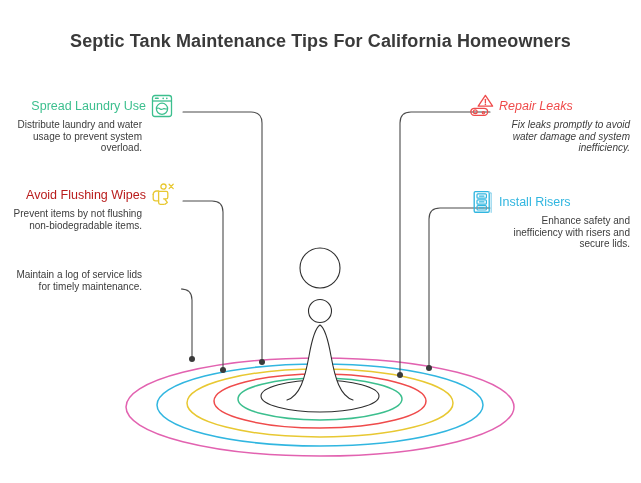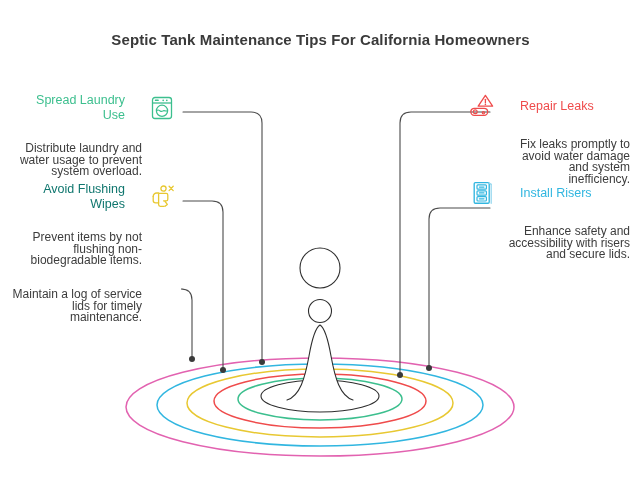--- a/index.html
+++ b/index.html
@@ -23,21 +23,21 @@
     height: 483px;
   }
 
   
   .title {
     position: absolute;
     top: 31px;
     left: 0;
     width: 641px;
     text-align: center;
-    font-size: 15px;
+    font-size: 18px;
     font-weight: bold;
     color: #3a3a3a;
     letter-spacing: 0.1px;
   }
 
   
   .art-layer {
     position: absolute;
     inset: 0;
     pointer-events: none;
@@ -49,60 +49,60 @@
     inset: 0;
   }
 
   
   .item {
     position: absolute;
   }
   .item-head {
     display: flex;
     align-items: center;
-    gap: 24px;
+    gap: 3px;
   }
   .item-left .item-head {
     justify-content: flex-end;
   }
   .item-right .item-head {
     justify-content: flex-start;
   }
   .item-label {
     font-size: 12.5px;
     font-weight: normal;
     line-height: 15px;
   }
   .item-left .item-label { text-align: right; }
   .item-right .item-label { text-align: left; }
 
   .item-desc {
-    font-size: 12px;
+    font-size: 10px;
     line-height: 11.6px;
     color: #3c3c3c;
-    margin-top: 20px;
+    margin-top: 0;
   }
   .item-left .item-desc { text-align: right; }
   .item-right .item-desc { text-align: right; }
 
   .icon-box {
     width: 26px;
     height: 26px;
     flex: 0 0 26px;
     display: block;
   }
 
   
   #item-laundry { left: 12px;  top: 93px;  width: 163px; }
   #item-wipes   { left: 12px;  top: 182px; width: 163px; }
   #item-records { left: 12px;  top: 269px; width: 163px; }
 
   
-  #item-leaks   { left: 470px; top: 93px;  width: 160px; }
-  #item-risers  { left: 470px; top: 180px; width: 160px; }
+  #item-leaks   { left: 470px; top: 93px;  width: 160px; font-style: italic; }
+  #item-risers  { left: 470px; top: 189px; width: 160px; }
 
   .item-left  .item-desc { padding-right: 33px; }
   .item-right .item-desc { padding-left: 38px; }
 </style>
 </head>
 <body>
 
 <div id="canvas">
 
   <div class="title">Septic Tank Maintenance Tips For California Homeowners</div>
@@ -157,21 +157,21 @@
         <circle cx="17.8" cy="5.3" r="0.85" fill="#3cbf8e"></circle>
         <circle cx="13" cy="15.8" r="5.6" fill="none" stroke="#3cbf8e" stroke-width="1.3"></circle>
         <path d="M 8.1 15.4 C 10 13.6 11.5 17.8 13.6 16.1 C 15.2 14.8 16.6 16.5 17.9 15.9" fill="none" stroke="#3cbf8e" stroke-width="1.15" stroke-linecap="round"></path>
       </svg>
     </div>
     <div class="item-desc">Distribute laundry and water usage to prevent system overload.</div>
   </div>
 
   <div class="item item-left" id="item-wipes">
     <div class="item-head">
-      <div class="item-label" style="color:#0f766e">Avoid Flushing Wipes</div>
+      <div class="item-label" style="color:#b91c1c">Avoid Flushing Wipes</div>
       <svg class="icon-box" viewBox="0 0 26 26">
         <circle cx="14.5" cy="4.6" r="2.6" fill="none" stroke="#e8c832" stroke-width="1.3"></circle>
         <path d="M 20.1 2.3 L 24.2 6.6 M 24.2 2.3 L 20.1 6.6" stroke="#e8c832" stroke-width="1.3" stroke-linecap="round"></path>
         <path d="M 9.6 9.4 h 7.6 a 1.6 1.6 0 0 1 1.6 1.6 v 4.3
                  a 1.6 1.6 0 0 1 -1.6 1.6 h -3.1" fill="none" stroke="#e8c832" stroke-width="1.3" stroke-linejoin="round"></path>
         <path d="M 9.6 9.4 v 11.2 a 1.7 1.7 0 0 0 1.7 1.7 h 4.4" fill="none" stroke="#e8c832" stroke-width="1.3" stroke-linejoin="round"></path>
         <path d="M 4.2 12.4 a 3.4 3.4 0 0 1 3.4 -3.4 h 2" fill="none" stroke="#e8c832" stroke-width="1.3" stroke-linecap="round"></path>
         <path d="M 4.2 12.4 v 4.0 a 2.4 2.4 0 0 0 2.4 2.4 h 3" fill="none" stroke="#e8c832" stroke-width="1.3" stroke-linecap="round"></path>
         <path d="M 15.7 17 l 2.6 3.4 -2.6 2.2" fill="none" stroke="#e8c832" stroke-width="1.3" stroke-linejoin="round"></path>
       </svg>
@@ -209,16 +209,16 @@
         <line x1="19.2" y1="3.0" x2="21.2" y2="4.4" stroke="#9bd9ef" stroke-width="1.35" stroke-linecap="round"></line>
         <rect x="7.0" y="4.9" width="9.4" height="4.3" rx="0.9" fill="none" stroke="#31b6e0" stroke-width="1.2"></rect>
         <rect x="7.0" y="10.8" width="9.4" height="4.3" rx="0.9" fill="none" stroke="#31b6e0" stroke-width="1.2"></rect>
         <rect x="7.0" y="16.7" width="9.4" height="4.3" rx="0.9" fill="none" stroke="#31b6e0" stroke-width="1.2"></rect>
         <line x1="9.4" y1="7.05" x2="14.0" y2="7.05" stroke="#31b6e0" stroke-width="1.2" stroke-linecap="round"></line>
         <line x1="9.4" y1="12.95" x2="14.0" y2="12.95" stroke="#31b6e0" stroke-width="1.2" stroke-linecap="round"></line>
         <line x1="9.4" y1="18.85" x2="14.0" y2="18.85" stroke="#31b6e0" stroke-width="1.2" stroke-linecap="round"></line>
       </svg>
       <div class="item-label" style="color:#31b6e0">Install Risers</div>
     </div>
-    <div class="item-desc">Enhance safety and accessibility with risers and secure lids.</div>
+    <div class="item-desc">Enhance safety and inefficiency with risers and secure lids.</div>
   </div>
 
 </div>
 
 </body></html>

